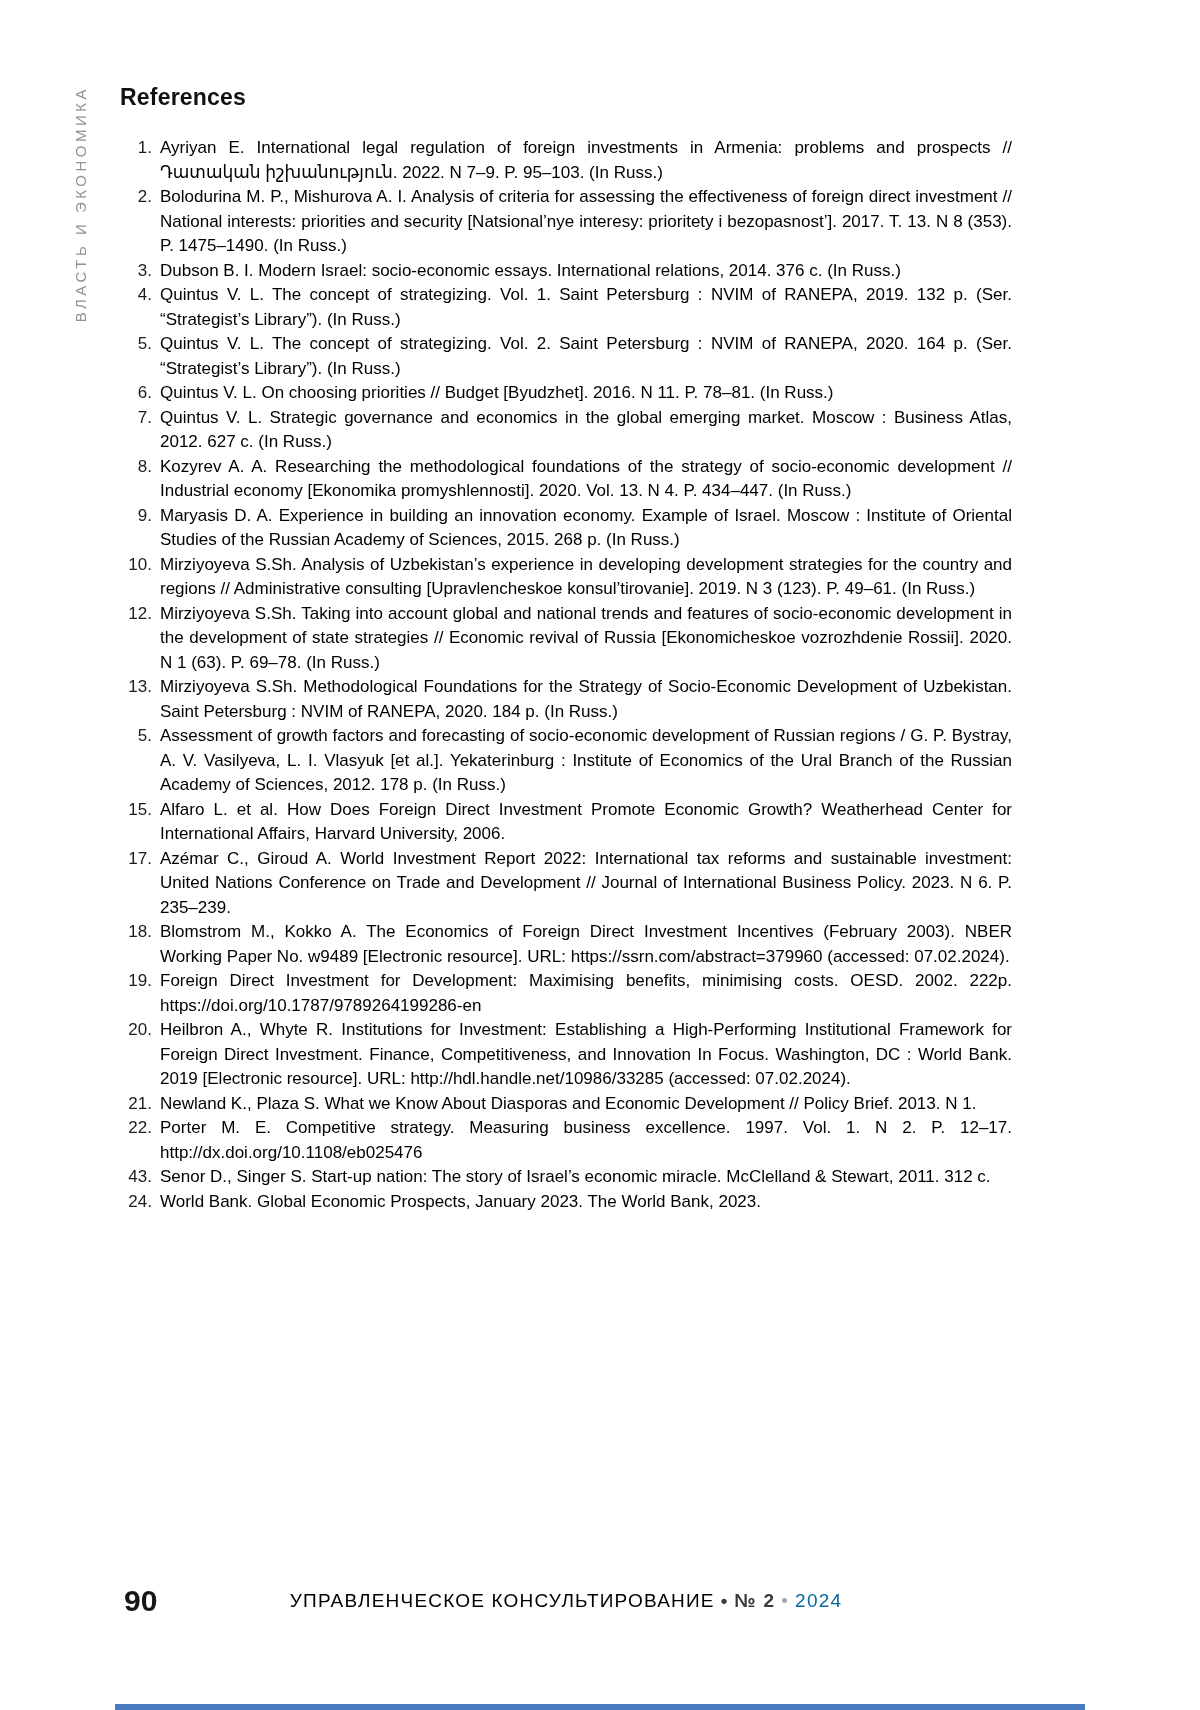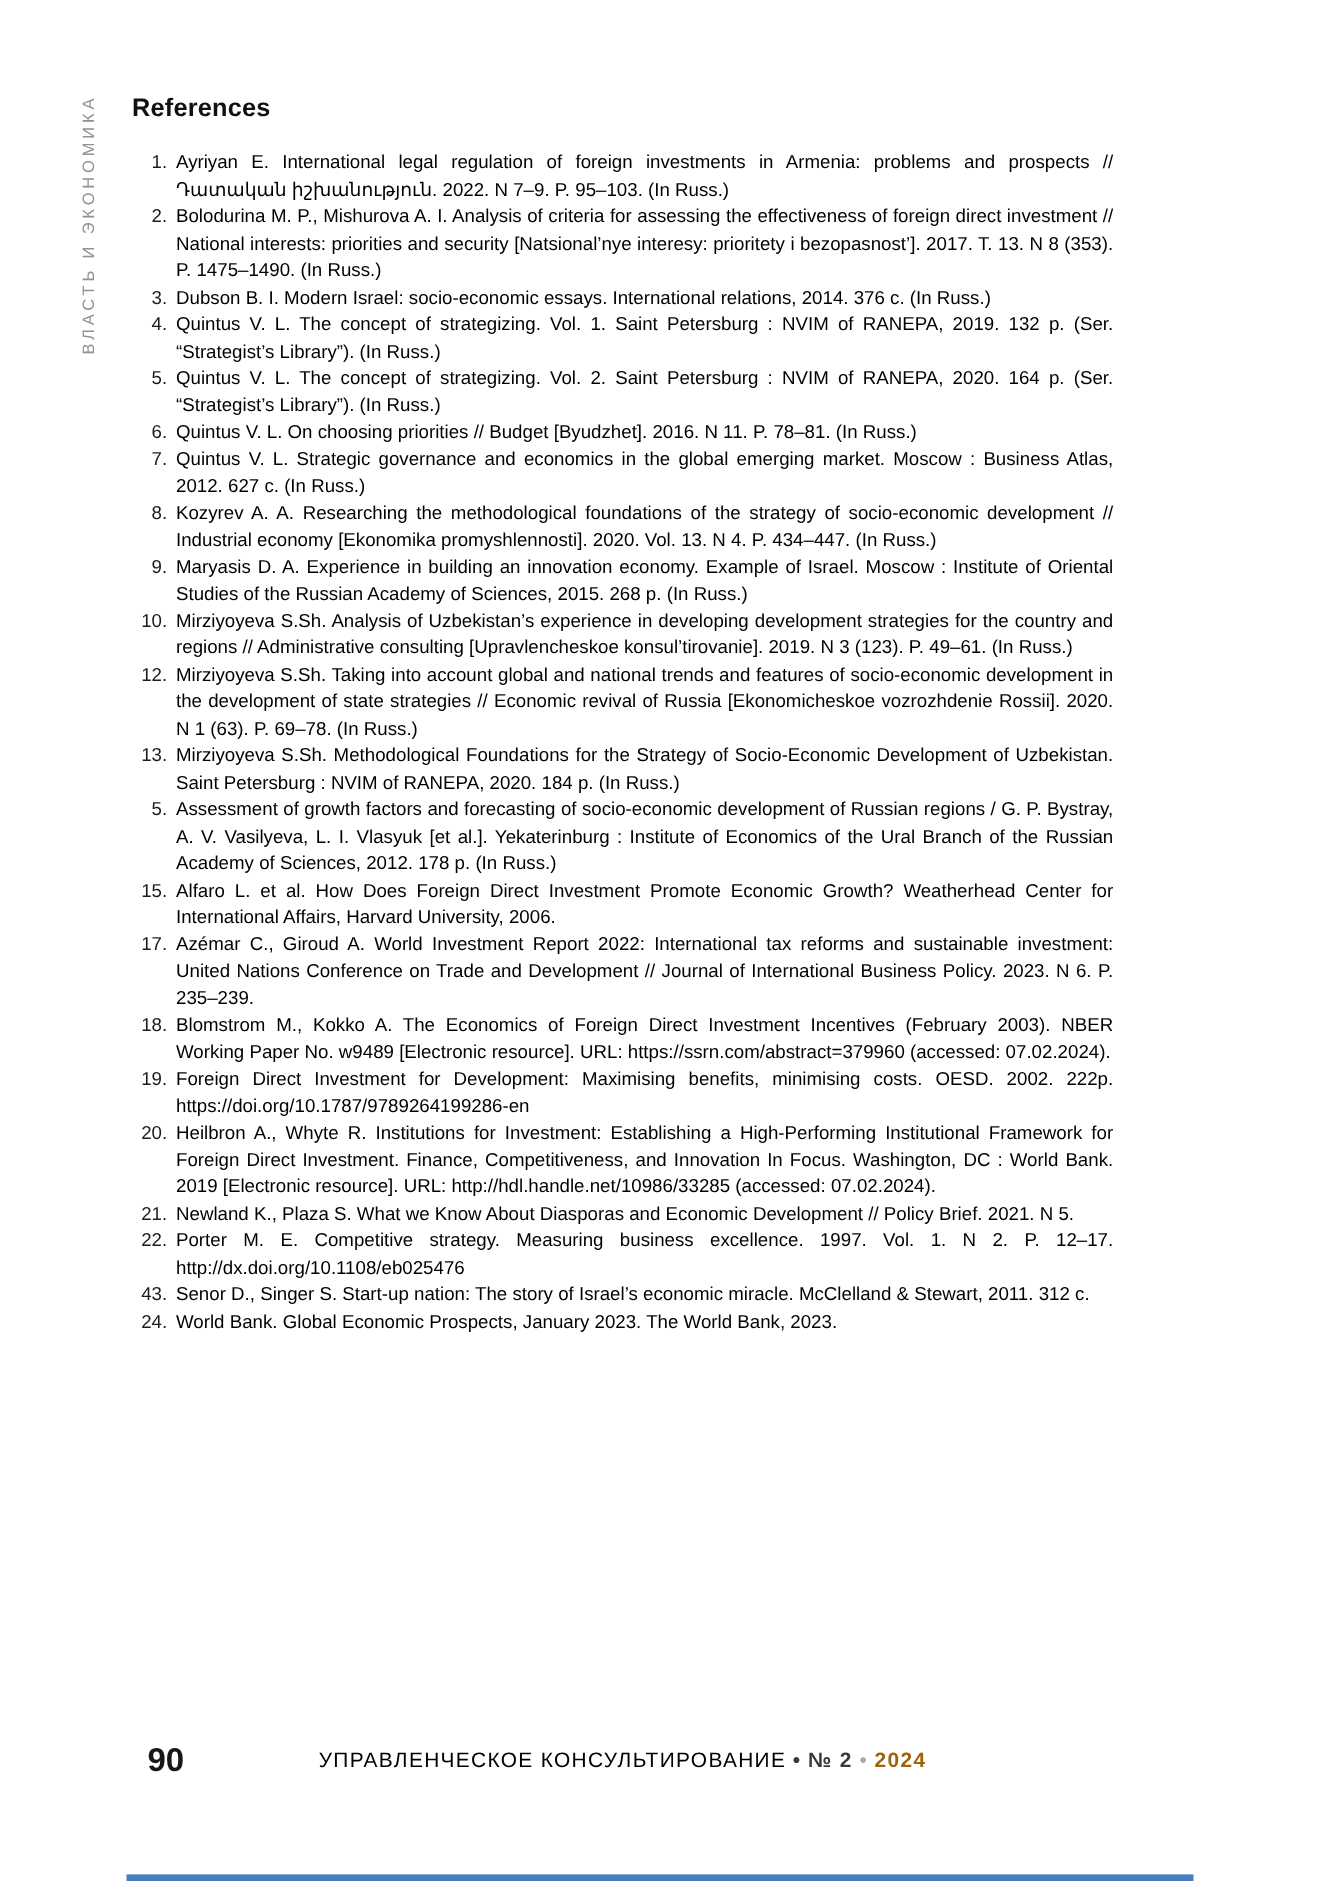--- a/index.html
+++ b/index.html
@@ -61,41 +61,41 @@
   }
   .footer {
     position: absolute;
     left: 120px;
     top: 1584px;
     width: 892px;
     height: 40px;
   }
   .page-number {
     position: absolute;
-    left: 14px;
+    left: 4px;
     top: 0;
     font-size: 30px;
     font-weight: 700;
     color: #171717;
   }
   .journal-line {
     position: absolute;
     left: 0;
     right: 0;
     top: 6px;
     text-align: center;
     font-size: 19px;
     letter-spacing: 1.2px;
     white-space: nowrap;
   }
   .journal-title { color: #000000; font-weight: 400; }
   .journal-sep1  { color: #3a3a3a; font-weight: 700; padding: 0 6px; }
   .journal-issue { color: #3a3a3a; font-weight: 700; }
   .journal-sep2  { color: #a7a7a7; font-weight: 400; padding: 0 6px; }
-  .journal-year  { color: #a16207; font-weight: 700; margin-top: 40px; }
+  .journal-year  { color: #0369a1; font-weight: 400; margin-top: 40px; }
   .accent-bar {
     position: absolute;
     left: 115px;
     bottom: 0;
     width: 970px;
     height: 6px;
   }
 </style>
 </head>
 <body>
@@ -195,21 +195,21 @@
       <span class="ref-text">Foreign Direct Investment for Development: Maximising benefits, minimising costs. OESD. 2002. 222p. https://doi.org/10.1787/9789264199286-en</span>
     </li>
 
     <li class="ref">
       <span class="ref-num">20.</span>
       <span class="ref-text">Heilbron A., Whyte R. Institutions for Investment: Establishing a High-Performing Institutional Framework for Foreign Direct Investment. Finance, Competitiveness, and Innovation In Focus. Washington, DC : World Bank. 2019 [Electronic resource]. URL: http://hdl.handle.net/10986/33285 (accessed: 07.02.2024).</span>
     </li>
 
     <li class="ref">
       <span class="ref-num">21.</span>
-      <span class="ref-text">Newland K., Plaza S. What we Know About Diasporas and Economic Development // Policy Brief. 2021. N 5.</span>
+      <span class="ref-text">Newland K., Plaza S. What we Know About Diasporas and Economic Development // Policy Brief. 2013. N 1.</span>
     </li>
 
     <li class="ref">
       <span class="ref-num">22.</span>
       <span class="ref-text">Porter M. E. Competitive strategy. Measuring business excellence. 1997. Vol. 1. N 2. P. 12–17. http://dx.doi.org/10.1108/eb025476</span>
     </li>
 
     <li class="ref">
       <span class="ref-num">43.</span>
       <span class="ref-text">Senor D., Singer S. Start-up nation: The story of Israel’s economic miracle. McClelland &amp; Stewart, 2011. 312 c.</span>

